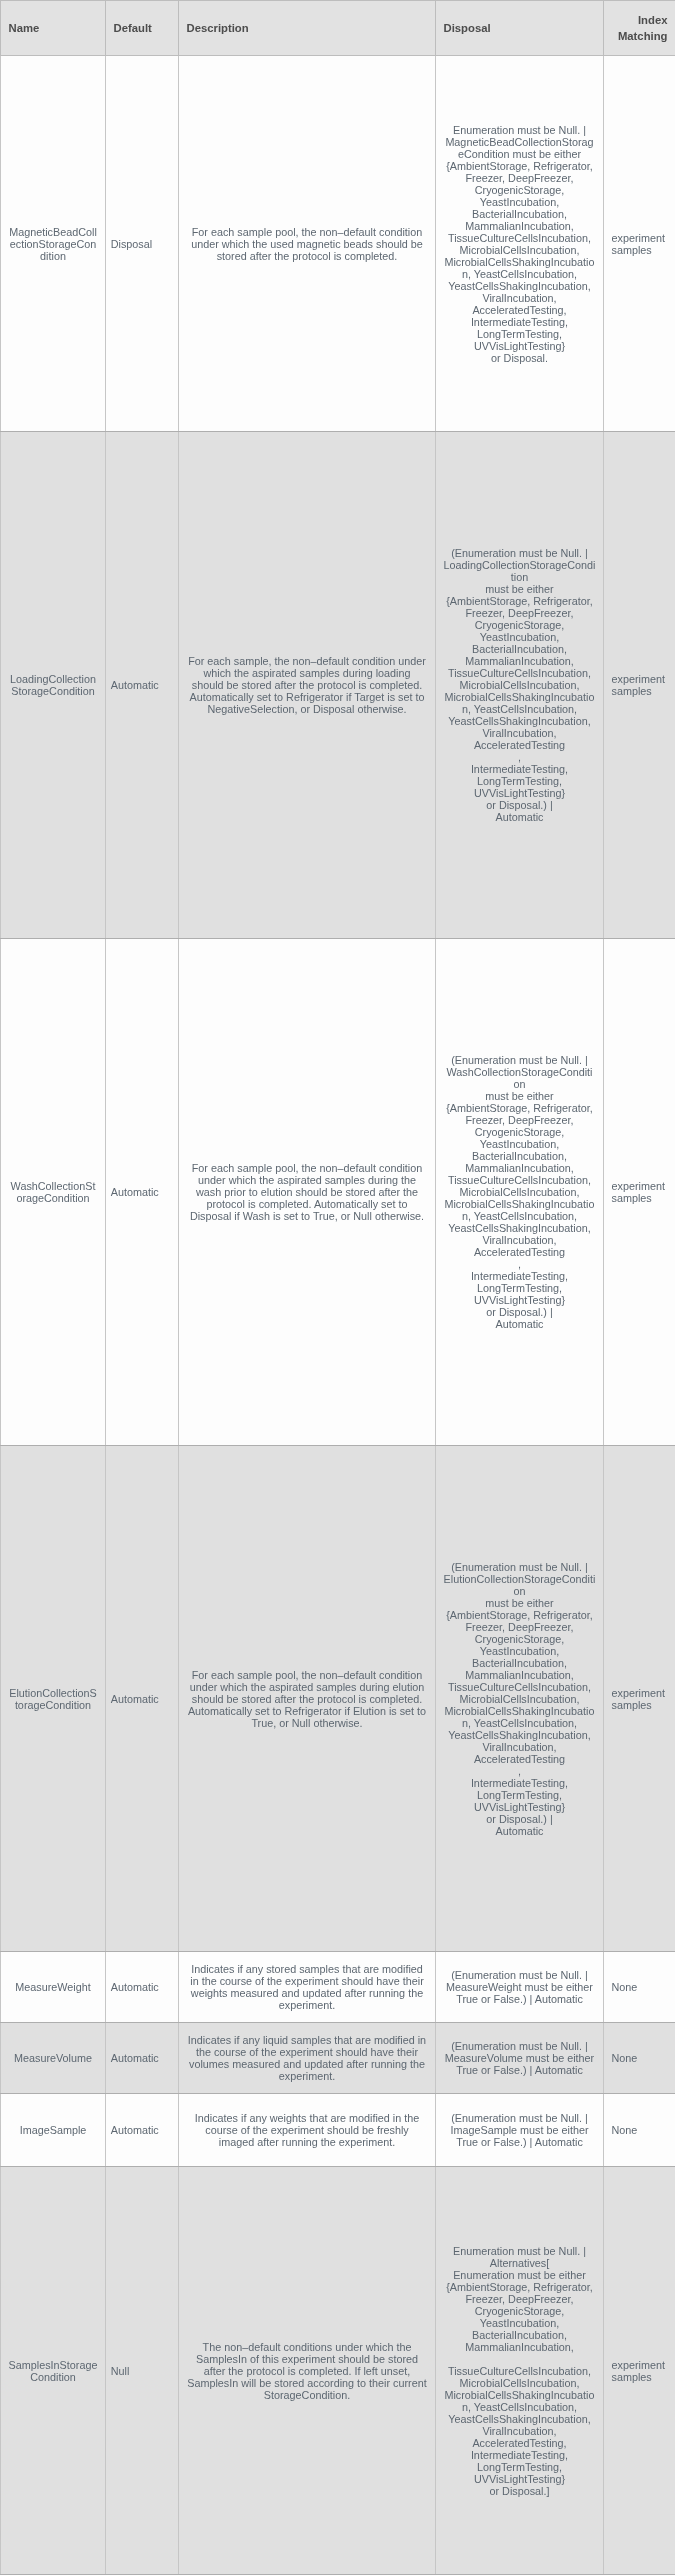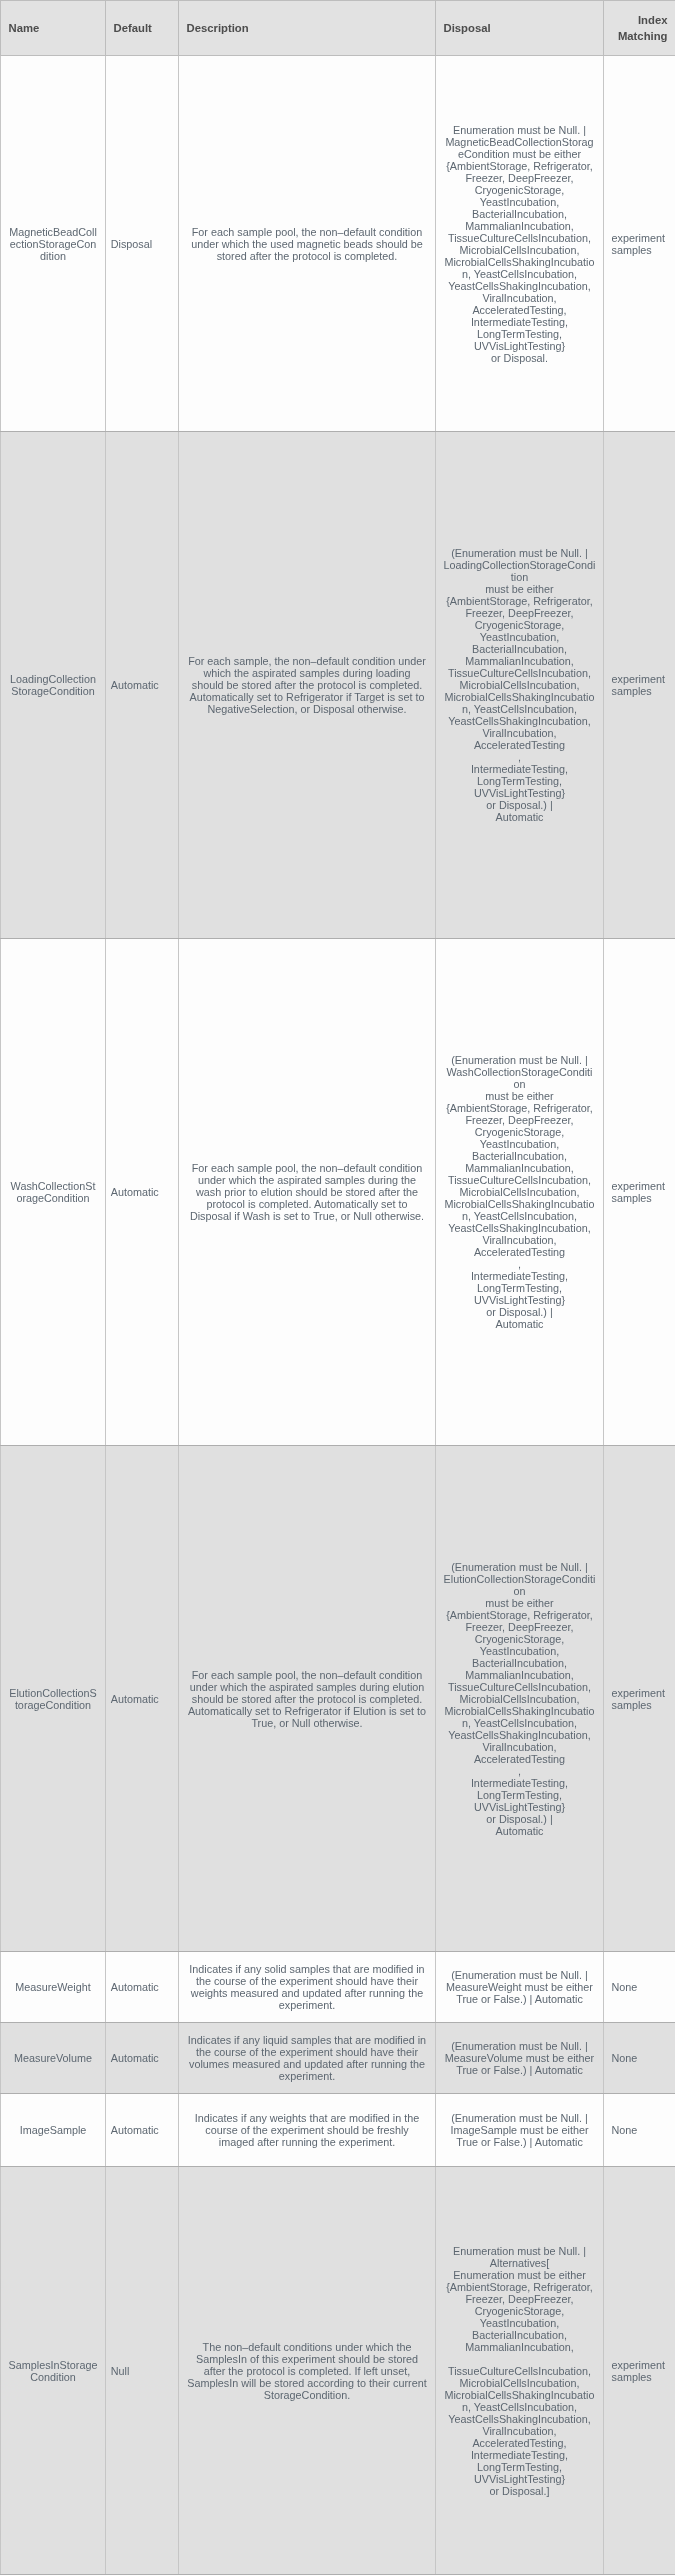--- a/index.html
+++ b/index.html
@@ -136,21 +136,21 @@
 MammalianIncubation, TissueCultureCellsIncubation, MicrobialCellsIncubation, MicrobialCellsShakingIncubation, YeastCellsIncubation, YeastCellsShakingIncubation, ViralIncubation, AcceleratedTesting
 ,
 IntermediateTesting, LongTermTesting, UVVisLightTesting}
 or Disposal.) |
 Automatic</td>
       <td class="cell-index">experiment samples</td>
     </tr>
     <tr style="height:71px">
       <td class="cell-name">MeasureWeight</td>
       <td class="cell-default">Automatic</td>
-      <td class="cell-description">Indicates if any solid samples that are modified in the course of the experiment should have their weights measured and updated after running the experiment.</td>
+      <td class="cell-description">Indicates if any stored samples that are modified in the course of the experiment should have their weights measured and updated after running the experiment.</td>
       <td class="cell-pattern">(Enumeration must be Null. |
 MeasureWeight must be either True or False.) | Automatic</td>
       <td class="cell-index">None</td>
     </tr>
     <tr class="shaded" style="height:71px">
       <td class="cell-name">MeasureVolume</td>
       <td class="cell-default">Automatic</td>
       <td class="cell-description">Indicates if any liquid samples that are modified in the course of the experiment should have their volumes measured and updated after running the experiment.</td>
       <td class="cell-pattern">(Enumeration must be Null. |
 MeasureVolume must be either True or False.) | Automatic</td>

